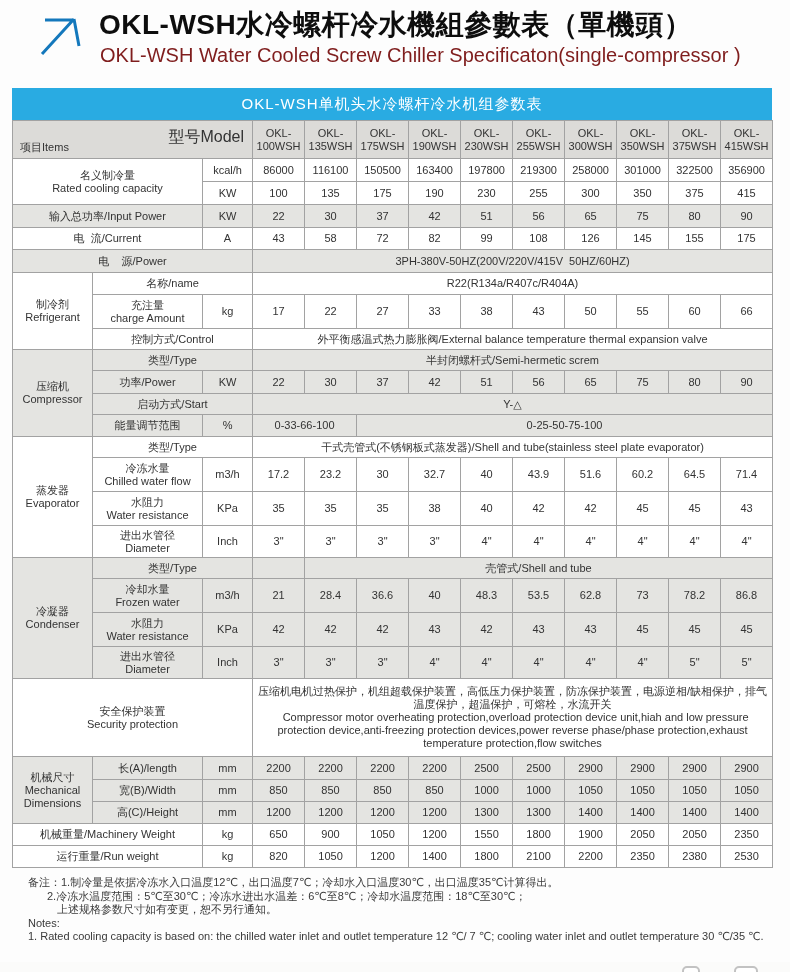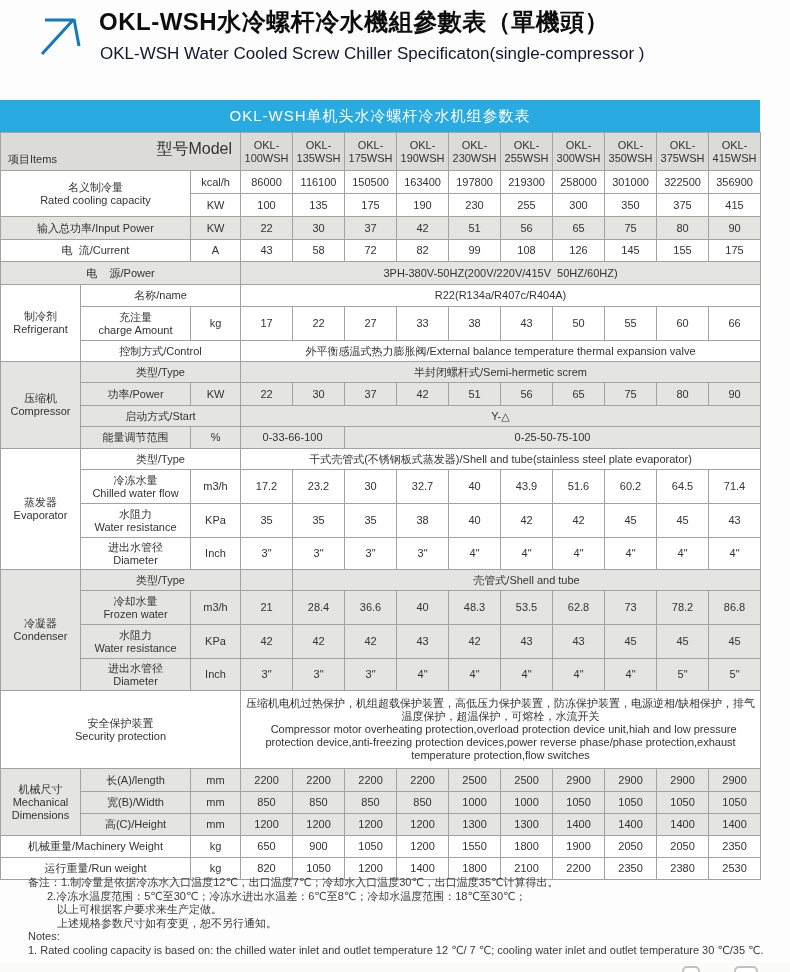--- a/index.html
+++ b/index.html
@@ -8,29 +8,29 @@
     position:relative;
     background:#fdfdfd;
     overflow:hidden;
     font-family:"Liberation Sans","DejaVu Sans",sans-serif;
     color:#2f2f2f;
   }
   
   .logo { position:absolute; left:38px; top:12px; }
   .page-title {
     position:absolute; left:99px; top:6px;
-    font-size:24px; font-weight:bold; color:#0d0d0d; letter-spacing:.5px;
+    font-size:28px; font-weight:bold; color:#0d0d0d; letter-spacing:.5px;
     white-space:nowrap;
   }
   .page-subtitle {
     position:absolute; left:100px; top:44px;
-    font-size:17px; color:#0f172a; white-space:nowrap;
+    font-size:20px; color:#7f1d1d; white-space:nowrap;
   }
   
-  .table-wrap { position:absolute; left:0; top:88px; width:760px;margin-top:12px; }
+  .table-wrap { position:absolute; left:12px; top:88px; width:760px; }
   .banner {
     height:32px; line-height:32px; text-align:center;
     color:#ffffff; font-size:15px; letter-spacing:1px;
   }
   table.spec {
     width:760px; table-layout:fixed; border-collapse:collapse;
     border:1px solid #7e7e7e;
   }
   table.spec td {
     border:1px solid #a2a2a2;
@@ -389,21 +389,20 @@
           <td>2380</td>
           <td>2530</td>
         </tr>
       </tbody>
   </table>
 </div>
 
 <div class="notes">
     <div class="note ind0">备注：1.制冷量是依据冷冻水入口温度12℃，出口温度7℃；冷却水入口温度30℃，出口温度35℃计算得出。</div>
     <div class="note ind1">2.冷冻水温度范围：5℃至30℃；冷冻水进出水温差：6℃至8℃；冷却水温度范围：18℃至30℃；</div>
-    <div class="note ind2">以上可根据客户要求来生产定做。</div>
     <div class="note ind2">上述规格参数尺寸如有变更，恕不另行通知。</div>
     <div class="note ind0">Notes:</div>
     <div class="note ind0">1. Rated cooling capacity is based on: the chilled water inlet and outlet temperature 12 ℃/ 7 ℃; cooling water inlet and outlet temperature 30 ℃/35 ℃.</div>
   </div>
 
 <div class="edge-band"></div>
 <div class="artifact a1"></div>
 <div class="artifact a2"></div>
 
 </body></html>

